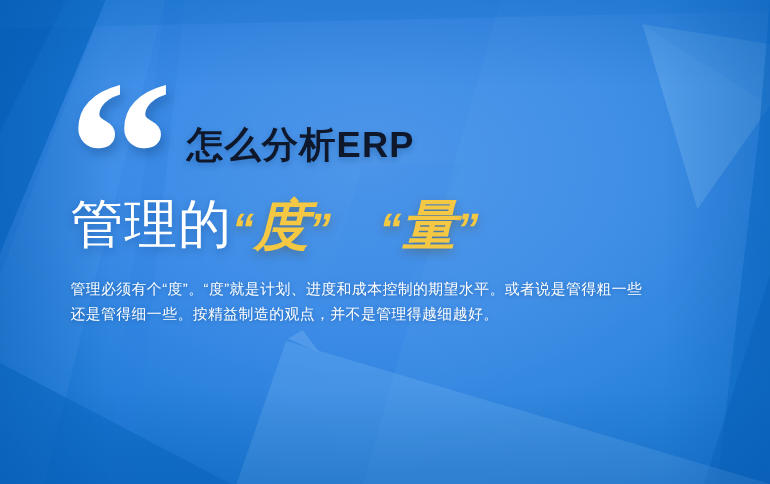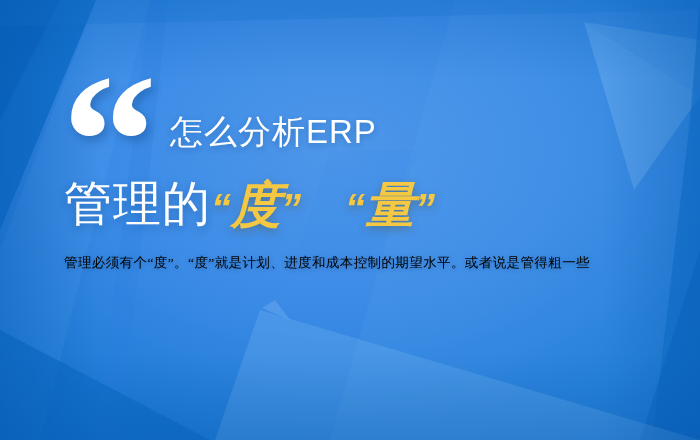--- a/index.html
+++ b/index.html
@@ -32,24 +32,24 @@
     font-family:"Liberation Serif","DejaVu Serif",serif;
     font-size:190px;
     line-height:1;
     font-weight:700;
     letter-spacing:-4px;
     text-shadow:3px 5px 10px rgba(0,40,90,.28);
     user-select:none;
   }
   .subtitle{
     position:absolute;left:170px;top:110px;
-    color:#ffffff;
+    color:#0f172a;
     font-size:33px;
     letter-spacing:1px;
-    font-weight:400;
+    font-weight:700;
     text-shadow:0 2px 6px rgba(0,45,100,.30);
     white-space:nowrap;
   }
   .headline{
     position:absolute;left:64px;top:172px;
     display:flex;align-items:flex-start;
     white-space:nowrap;
   }
   .hl-plain{
     color:#ffffff;
@@ -64,26 +64,25 @@
     font-weight:700;
     font-style:italic;
     letter-spacing:0px;
     text-shadow:0 3px 9px rgba(90,60,0,.35);
   }
   .hl-accent .qm{font-size:40px;font-weight:700;}
   .gap{display:inline-block;width:44px;}
   .body-text{
     position:absolute;left:64px;top:251px;
     width:580px;
-    color:#000000;
+    color:#ffffff;
     font-size:13.5px;
     line-height:23px;
     letter-spacing:.4px;
     text-shadow:0 1px 4px rgba(0,45,100,.35);
-    font-family:Liberation Serif, serif;
   }
   .body-line{display:block;white-space:nowrap;}
 </style>
 </head>
 <body>
 
 <div id="poster">
 
   <div class="bg-base"></div>
 
@@ -127,16 +126,17 @@
         <span class="qm">“</span><span>度</span><span class="qm">”</span>
       </span>
       <span class="gap"></span>
       <span class="hl-accent">
         <span class="qm">“</span><span>量</span><span class="qm">”</span>
       </span>
     </div>
 
     <div class="body-text">
       <span class="body-line">管理必须有个“度”。“度”就是计划、进度和成本控制的期望水平。或者说是管得粗一些</span>
+      <span class="body-line">还是管得细一些。按精益制造的观点，并不是管理得越细越好。</span>
     </div>
 
   </div>
 </div>
 
 </body></html>

